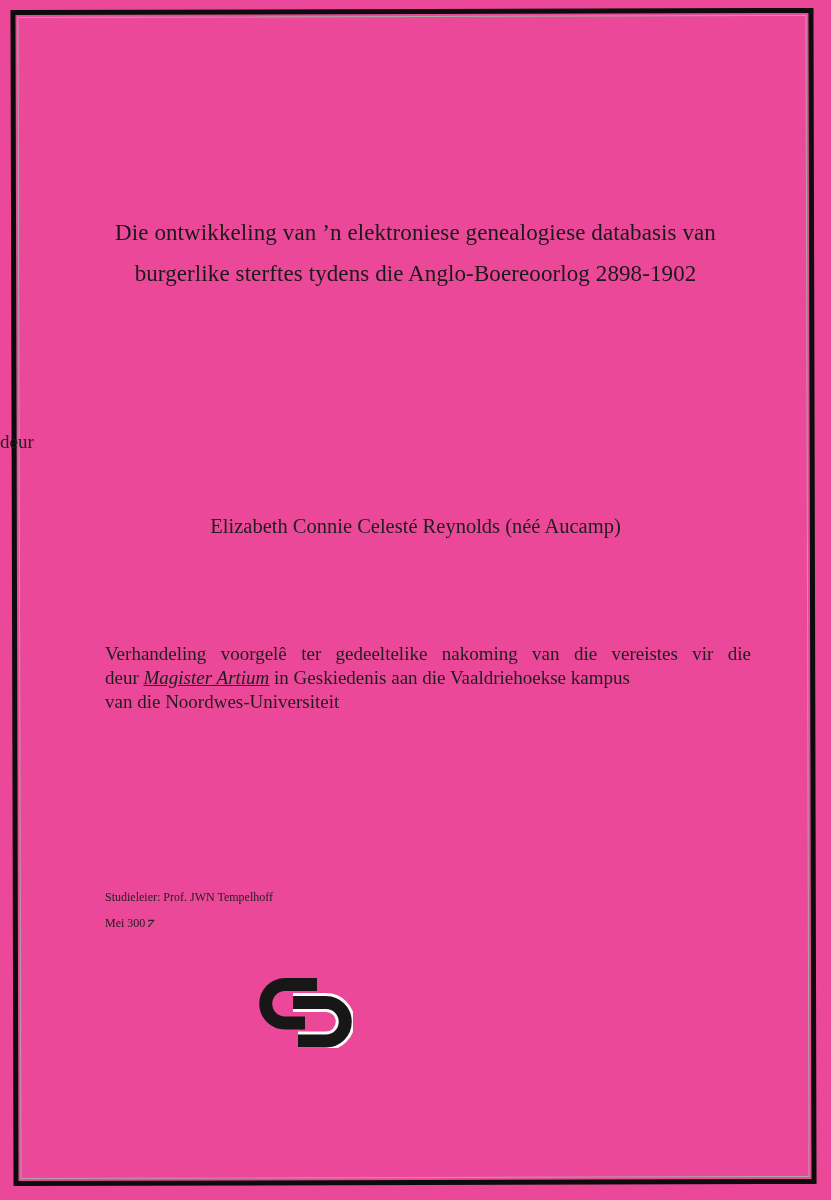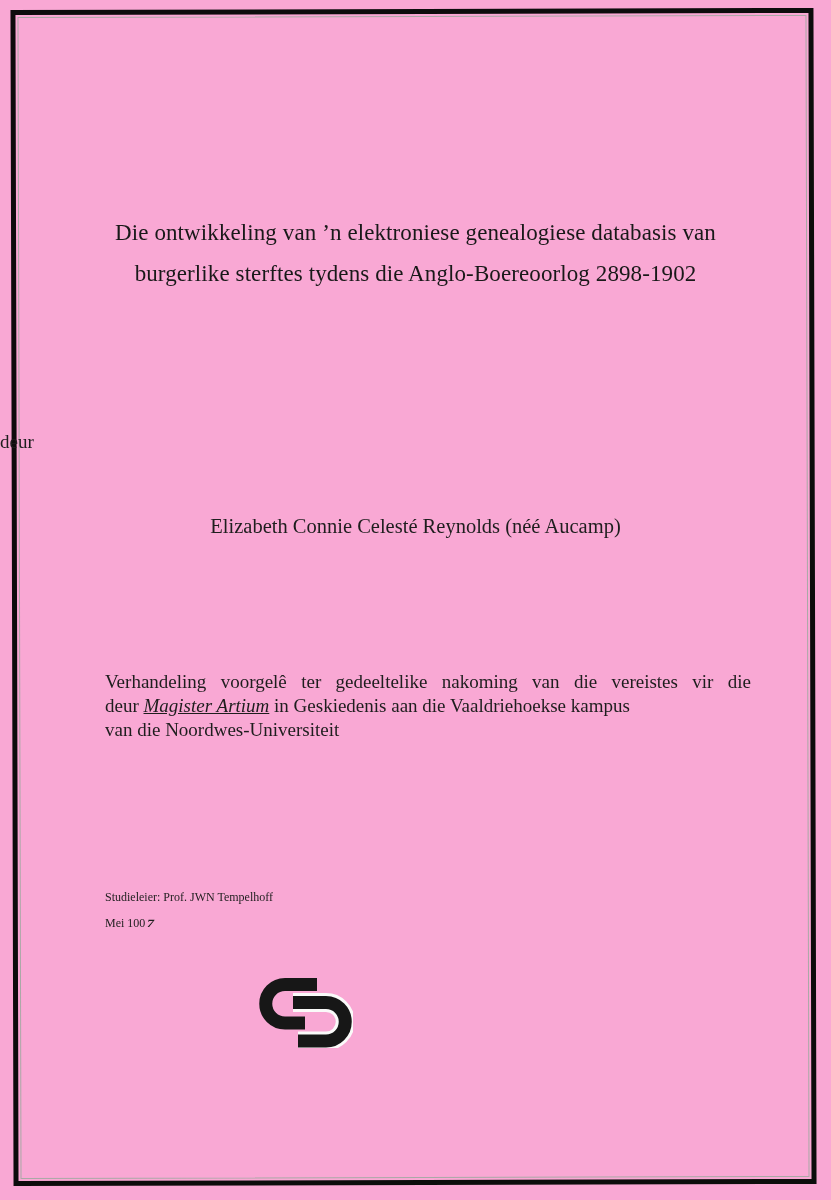--- a/index.html
+++ b/index.html
@@ -5,21 +5,21 @@
   html, body {
     margin: 0;
     padding: 0;
     background: #e8e8e6;
   }
   .page {
     position: relative;
     width: 831px;
     height: 1200px;
     margin: 0 auto;
-    background: #f9a8d4;
+    background: #ec4899;
     overflow: hidden;
     font-family: "Liberation Serif", "DejaVu Serif", serif;
     color: #1e1e1e;
   }
   
   .frame {
     position: absolute;
     left: 12px;
     top: 9px;
     width: 793px;
@@ -60,21 +60,21 @@
     left: 0;
     right: 0;
     top: 514px;
     text-align: center;
     font-size: 20.5px;
     line-height: 24px;
   }
   .statement {
     position: absolute;
     left: 105px;
-    top: 670px;
+    top: 642px;
     width: 646px;
     font-size: 19px;
     line-height: 24px;
   }
   .statement .justified-line {
     text-align: justify;
     text-align-last: justify;
   }
   .statement .italic {
     font-style: italic;
@@ -139,21 +139,21 @@
   <div class="author-line">Elizabeth Connie Celesté Reynolds (néé Aucamp)</div>
 
   <div class="statement">
     <div class="justified-line">Verhandeling voorgelê ter gedeeltelike nakoming van die vereistes vir die</div>
     <div><span>deur </span><span class="italic">Magister Artium</span><span> in Geskiedenis aan die Vaaldriehoekse kampus</span></div>
     <div>van die Noordwes-Universiteit</div>
   </div>
 
   <div class="footer-block">
     <div>Studieleier: Prof. JWN Tempelhoff</div>
-    <div><span>Mei 100</span><span class="hand7">7</span></div>
+    <div><span>Mei 300</span><span class="hand7">7</span></div>
   </div>
 
   <div class="logo">
     <svg class="logo-mark" width="95" height="72" viewBox="0 0 95 72" aria-hidden="true">
       <path d="M59 8.5 L27 8.5 A19.25 19.25 0 0 0 27 47 L47 47" fill="none" stroke="#171717" stroke-width="13"></path>
       <path d="M35 26.5 L68 26.5 A19.25 19.25 0 0 1 68 65 L40 65" fill="none" stroke="#fafaf9" stroke-width="19"></path>
       <path d="M35 26.5 L68 26.5 A19.25 19.25 0 0 1 68 65 L40 65" fill="none" stroke="#171717" stroke-width="13"></path>
     </svg>
   </div>
 

